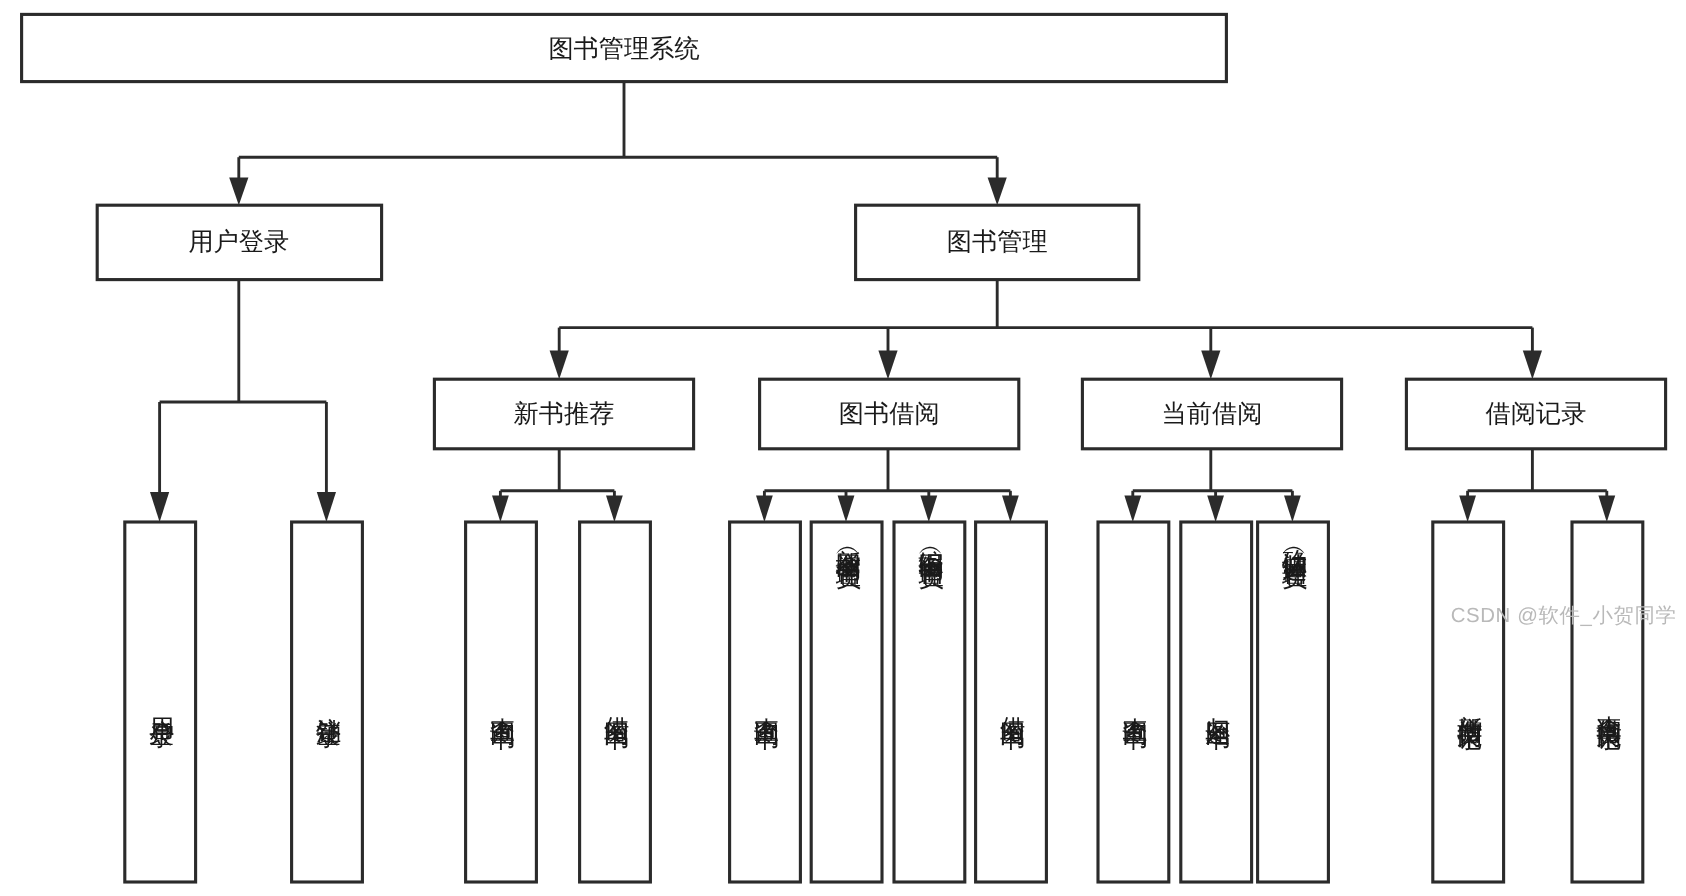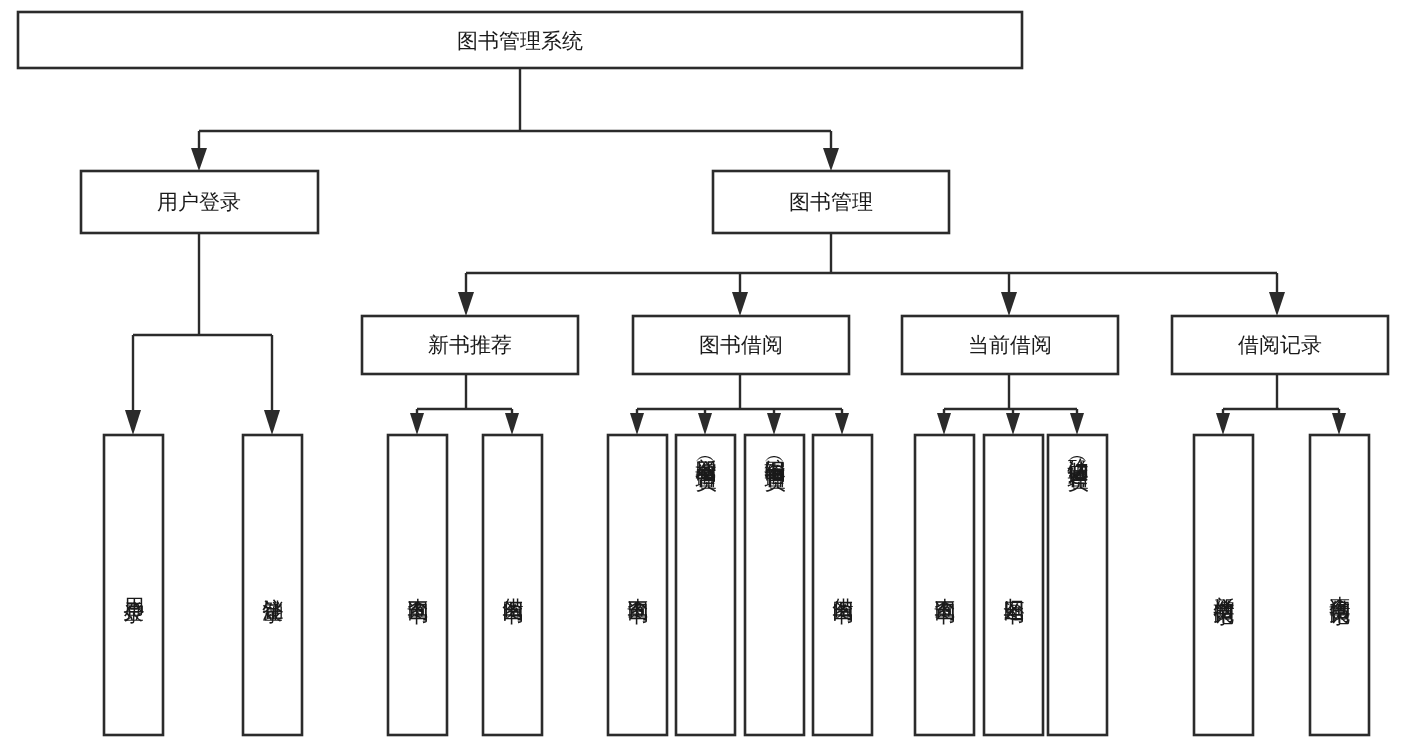--- a/index.html
+++ b/index.html
@@ -247,14 +247,15 @@
   </div>
 
   <div class="leaf-label-wrap" style="left:1194px; top:435px; width:59px; height:300px;">
     <span class="leaf-label">新增借阅记录</span>
   </div>
 
   <div class="leaf-label-wrap" style="left:1310px; top:435px; width:59px; height:300px;">
     <span class="leaf-label">查询借阅记录</span>
   </div>
 
+  <div id="watermark">CSDN @软件_小贺同学</div>
 
 </div>
 
 </body></html>

